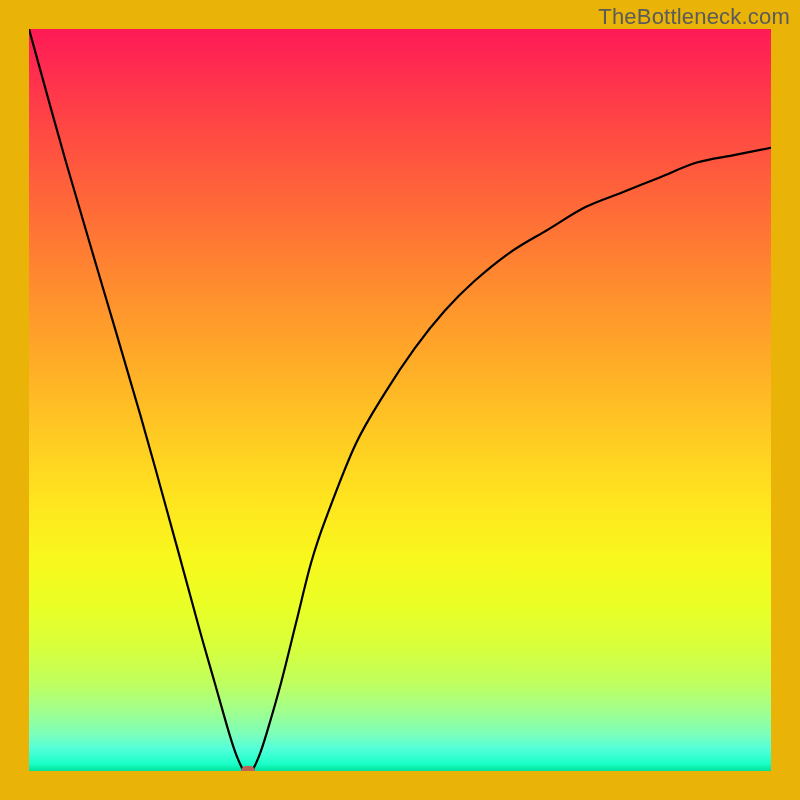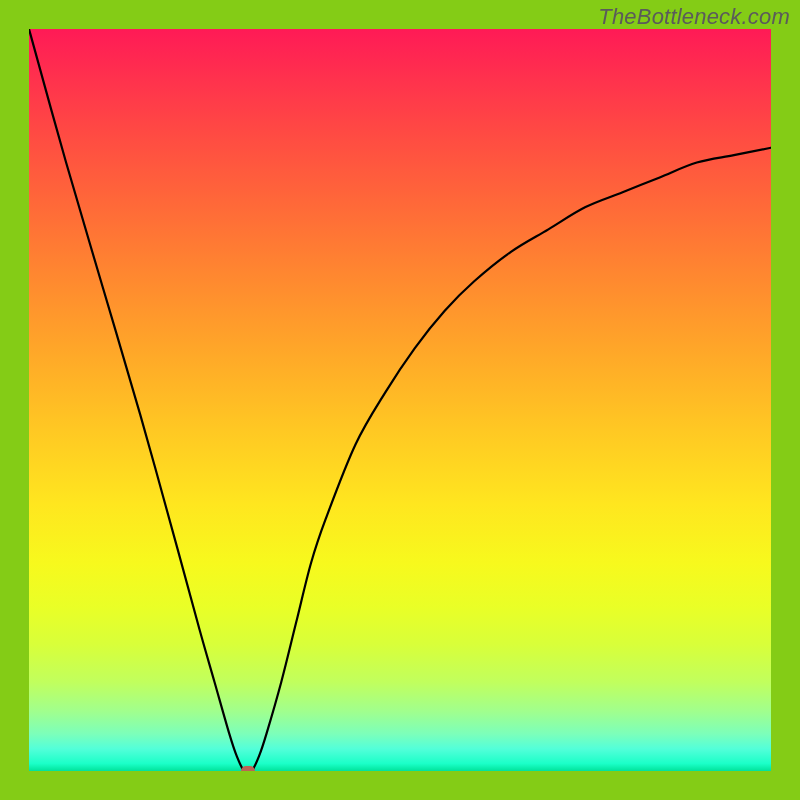--- a/index.html
+++ b/index.html
@@ -8,22 +8,21 @@
     width: 800px;
     height: 800px;
     background: #000;
     overflow: hidden;
     font-family: Arial, Helvetica, sans-serif;
   }
   .frame {
     position: relative;
     width: 800px;
     height: 800px;
-    background: #84cc16;
-    font-style: italic;
+    background: #eab308;
   }
   .watermark {
     position: absolute;
     top: 4px;
     right: 10px;
     color: #5b5b5b;
     font-size: 22px;
     font-weight: 400;
     letter-spacing: 0.2px;
     z-index: 5;

